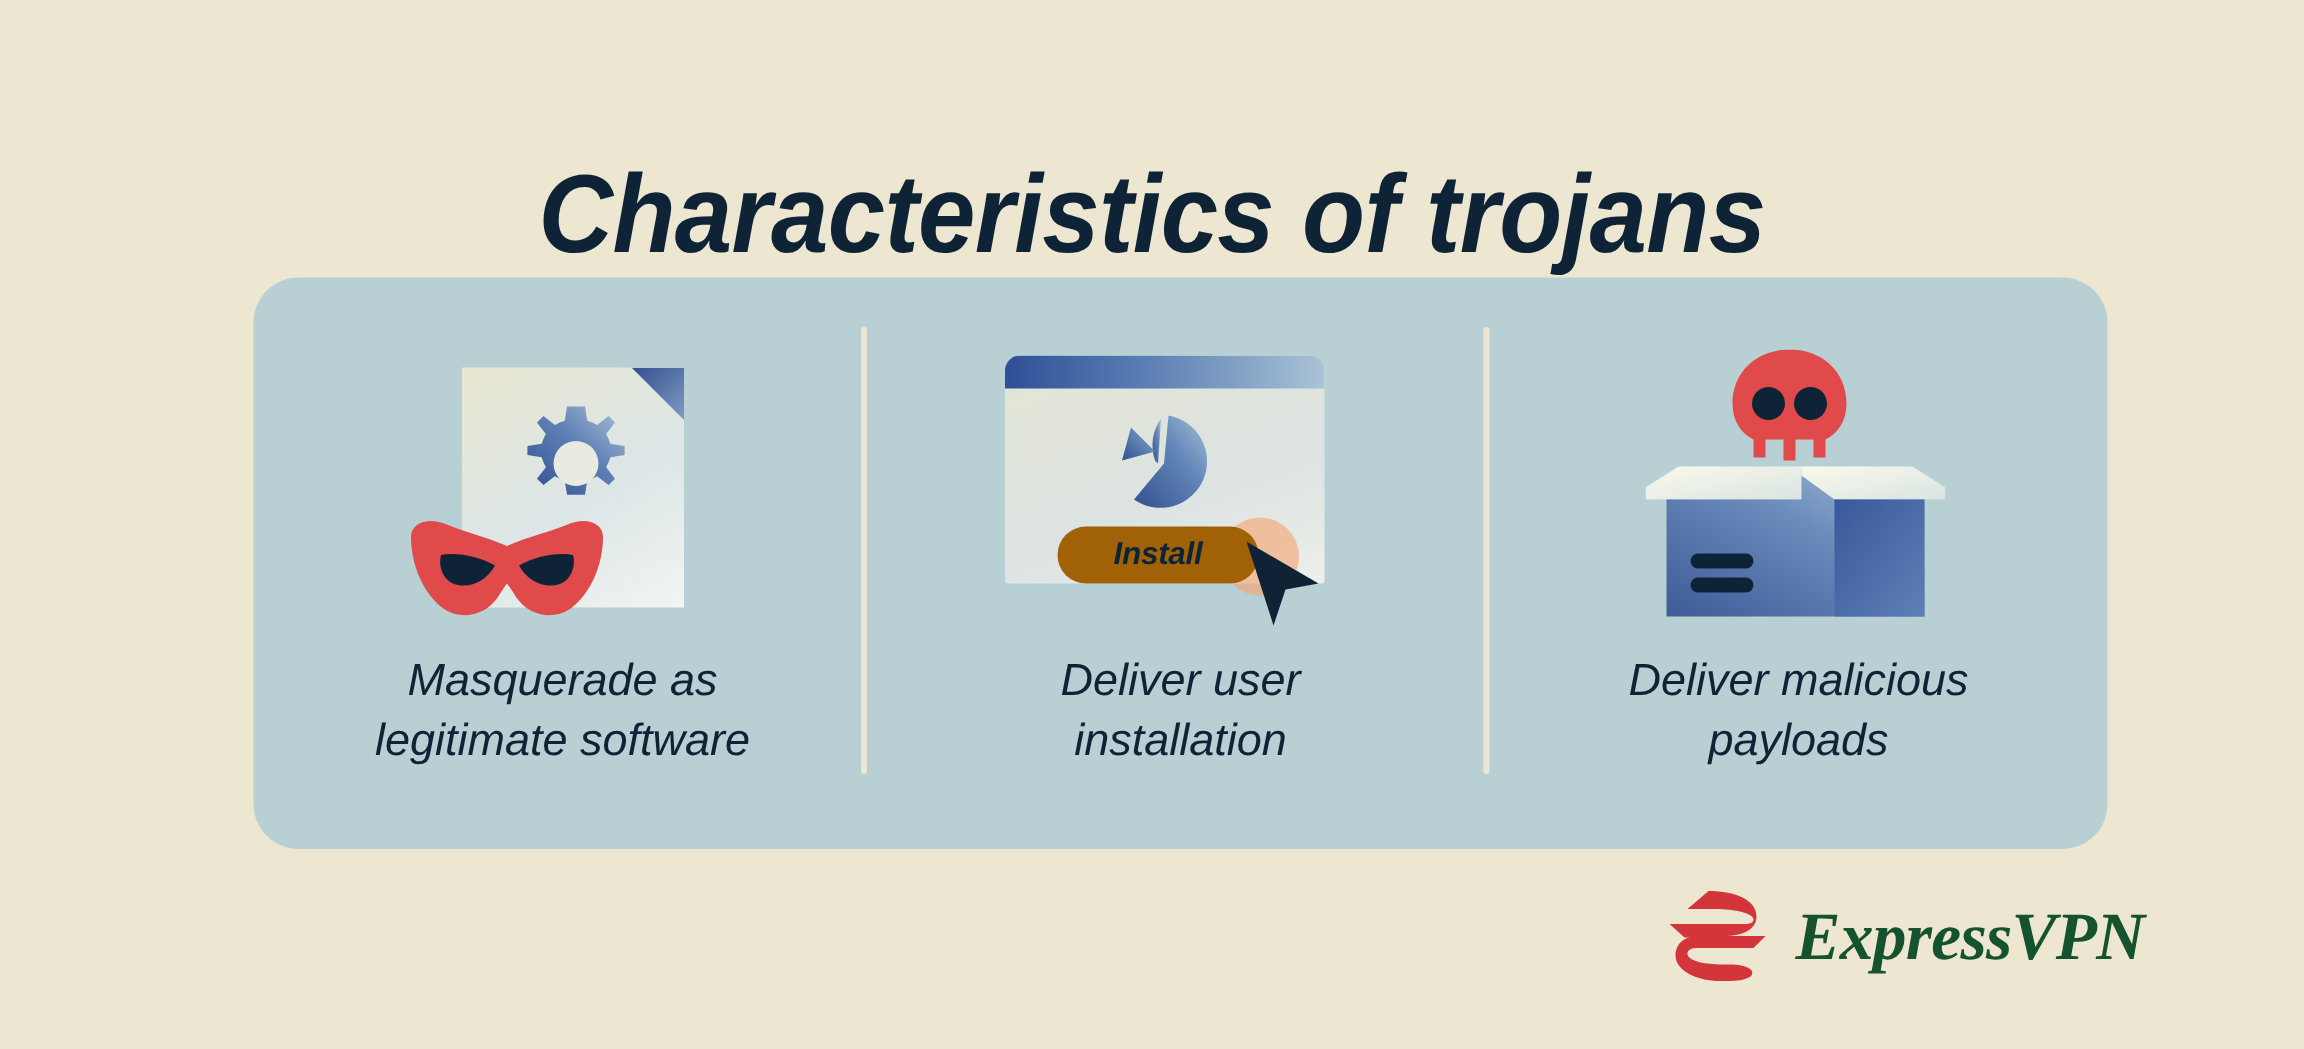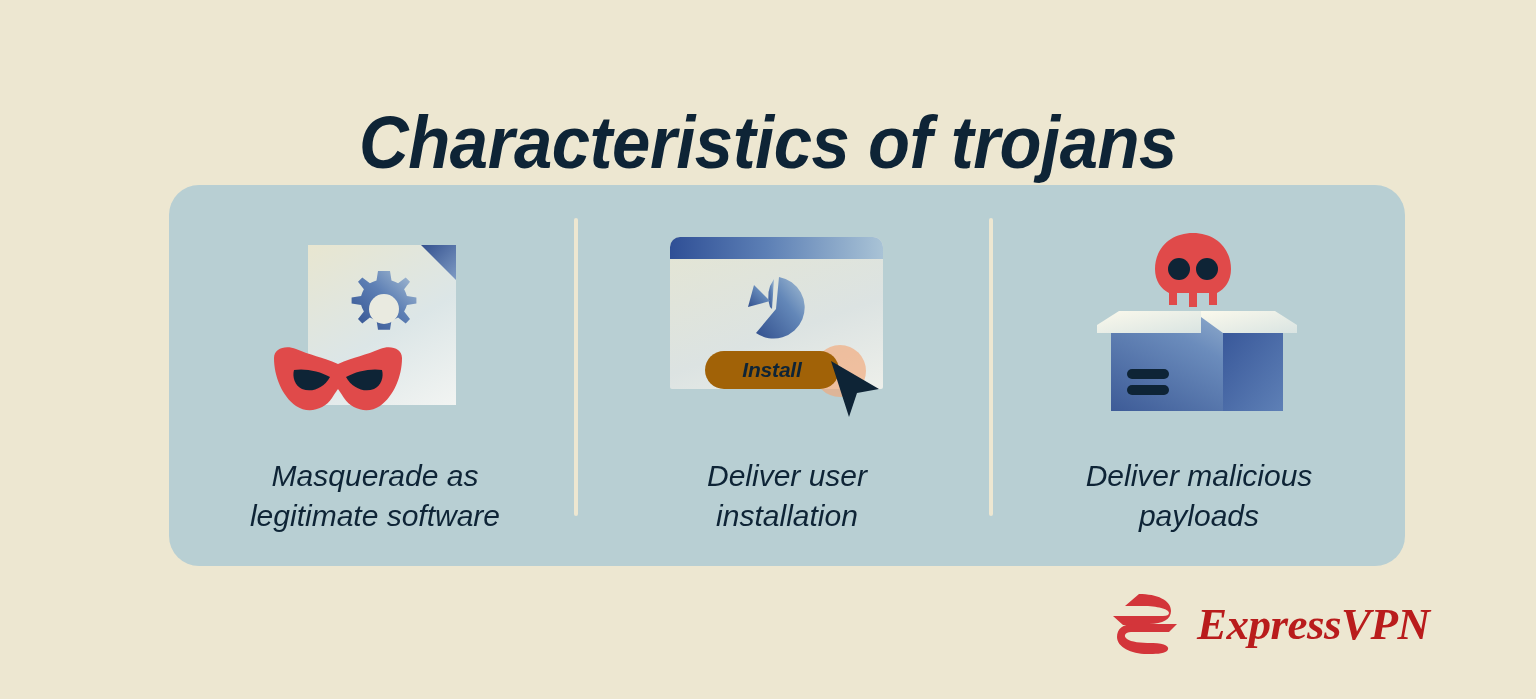--- a/index.html
+++ b/index.html
@@ -76,21 +76,21 @@
     position: relative;
     height: 195px;
     width: 100%;
     margin-top: 44px;
   }
   .caption {
     font-size: 30px;
     line-height: 40px;
     color: #0E2436;
     text-align: center;
-    margin-top: 32px;
+    margin-top: 10px;
     white-space: pre-line;
   }
 
   
   .doc-wrap {
     position: absolute;
     left: 50%;
     top: 0;
     transform: translateX(-50%);
     width: 230px;
@@ -223,21 +223,21 @@
     top: 594px;
     display: flex;
     align-items: center;
     gap: 16px;
   }
   .logo-mark { width: 68px; height: 60px; }
   .logo-text {
     font-family: "Liberation Serif", serif;
     font-size: 45px;
     font-weight: bold;
-    color: #b91c1c;
+    color: #14532d;
     letter-spacing: -0.5px;
     line-height: 1;
   }
 </style>
 </head>
 <body>
 
 <div class="page">
 
   <h1 class="title">Characteristics of trojans</h1>

